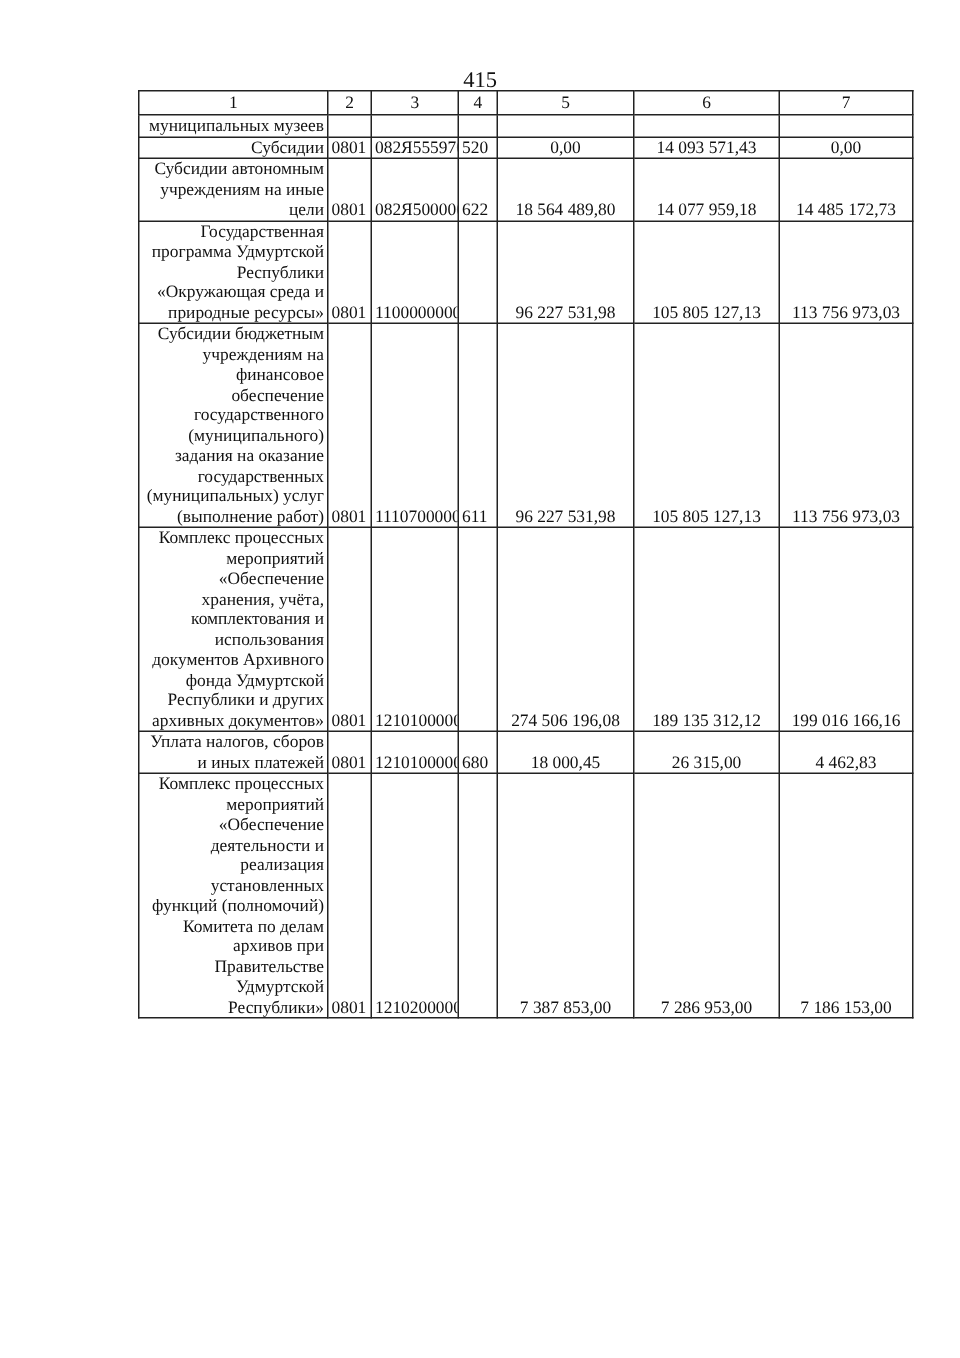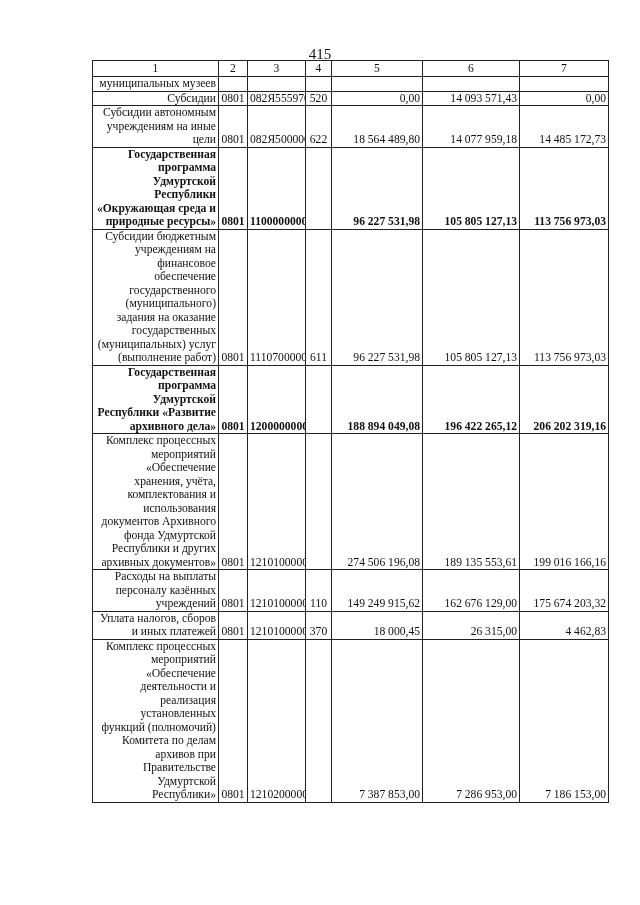--- a/index.html
+++ b/index.html
@@ -6,23 +6,23 @@
   body { width: 640px; height: 905px; position: relative; overflow: hidden;
          font-family: "Liberation Serif", "DejaVu Serif", serif; color: #111; }
   .page-number { position: absolute; top: 35px; left: 0; width: 640px; text-align: center;
                  font-size: 15px; margin-top: 11px; }
   table.budget { position: absolute; top: 60px; left: 92px; border-collapse: collapse;
                  table-layout: fixed; width: 516px; font-size: 11.6px; line-height: 13.5px; }
   table.budget td, table.budget th { border: 1px solid #222; padding: 0 2px; vertical-align: bottom;
                  overflow: hidden; white-space: nowrap; }
   table.budget th { font-weight: normal; text-align: center; height: 15px; vertical-align: middle; }
   table.budget td.name { white-space: normal; word-wrap: break-word; text-align: right; padding-left: 3px; }
-  td.num { text-align: right; padding-right: 1px; }
-  td.code { text-align: center; }
-  tr.bold td { font-weight: bold; }
+  td.num { text-align: center; padding-right: 1px; }
+  td.code { text-align: left; }
+  tr.bold td { font-weight: normal; }
   col.c1 { width: 126px; } col.c2 { width: 29px; } col.c3 { width: 58px; }
   col.c4 { width: 26px; }  col.c5 { width: 91px; } col.c6 { width: 97px; } col.c7 { width: 89px; }
 </style>
 </head>
 <body>
 
 <div class="page-number">415</div>
 
 <table class="budget">
   <colgroup>
@@ -84,52 +84,34 @@
   </tr>
       <tr>
     <td class="name">Субсидии бюджетным учреждениям на финансовое обеспечение государственного (муниципального) задания на оказание государственных (муниципальных) услуг (выполнение работ)</td>
     <td class="code">0801</td>
     <td class="code">1110700000</td>
     <td class="code">611</td>
     <td class="num">96 227 531,98</td>
     <td class="num">105 805 127,13</td>
     <td class="num">113 756 973,03</td>
   </tr>
-      <tr class="bold">
-    <td class="name">Государственная программа Удмуртской Республики «Развитие архивного дела»</td>
-    <td class="code">0801</td>
-    <td class="code">1200000000</td>
-    <td class="code"></td>
-    <td class="num">188 894 049,08</td>
-    <td class="num">196 422 265,12</td>
-    <td class="num">206 202 319,16</td>
-  </tr>
       <tr>
     <td class="name">Комплекс процессных мероприятий «Обеспечение хранения, учёта, комплектования и использования документов Архивного фонда Удмуртской Республики и других архивных документов»</td>
     <td class="code">0801</td>
     <td class="code">1210100000</td>
     <td class="code"></td>
     <td class="num">274 506 196,08</td>
-    <td class="num">189 135 553,61</td>
+    <td class="num">189 135 312,12</td>
     <td class="num">199 016 166,16</td>
-  </tr>
-      <tr>
-    <td class="name">Расходы на выплаты персоналу казённых учреждений</td>
-    <td class="code">0801</td>
-    <td class="code">1210100000</td>
-    <td class="code">110</td>
-    <td class="num">149 249 915,62</td>
-    <td class="num">162 676 129,00</td>
-    <td class="num">175 674 203,32</td>
   </tr>
       <tr>
     <td class="name">Уплата налогов, сборов и иных платежей</td>
     <td class="code">0801</td>
     <td class="code">1210100000</td>
-    <td class="code">370</td>
+    <td class="code">680</td>
     <td class="num">18 000,45</td>
     <td class="num">26 315,00</td>
     <td class="num">4 462,83</td>
   </tr>
       <tr>
     <td class="name">Комплекс процессных мероприятий «Обеспечение деятельности и реализация установленных функций (полномочий) Комитета по делам архивов при Правительстве Удмуртской Республики»</td>
     <td class="code">0801</td>
     <td class="code">1210200000</td>
     <td class="code"></td>
     <td class="num">7 387 853,00</td>

